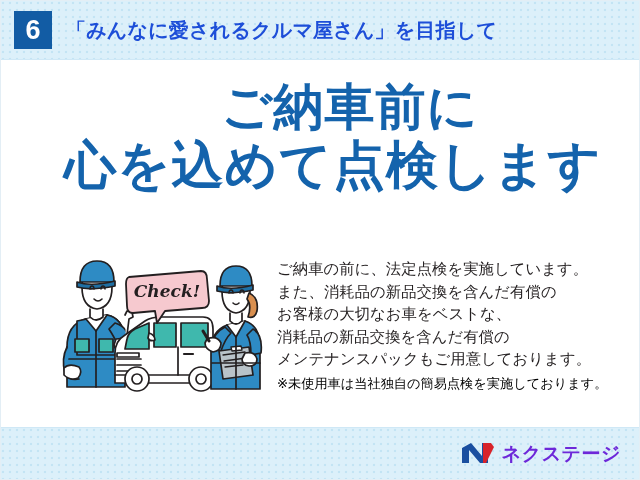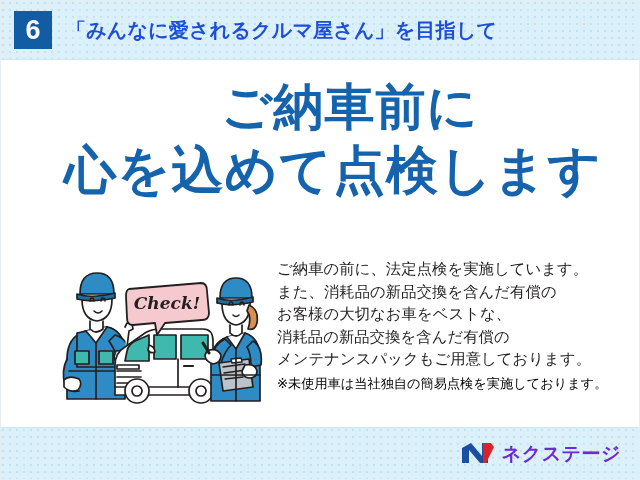--- a/index.html
+++ b/index.html
@@ -86,20 +86,21 @@
   }
   #headline-line1 {
     font-size: 50px;
     display: block;
     padding-left: 34px;
   }
   #headline-line2 {
     font-size: 52px;
     display: block;
     margin-top: 6px;
+    font-family: Liberation Mono, monospace;
   }
 
   
   #body-copy {
     position: absolute;
     left: 264px;
     top: 257px;
     width: 366px;
     color: #231f20;
     margin-left: 12px;
@@ -116,21 +117,21 @@
     white-space: nowrap;
     margin-top: 3px;
     letter-spacing: 0;
     color: #000000;
   }
 
   
   #illustration {
     position: absolute;
     left: 52px;
-    top: 266px;
+    top: 254px;
     width: 212px;
     height: 142px;
   }
   #illustration svg { display: block; }
 
   
   #brand-logo {
     position: absolute;
     right: 18px;
     bottom: 12px;

